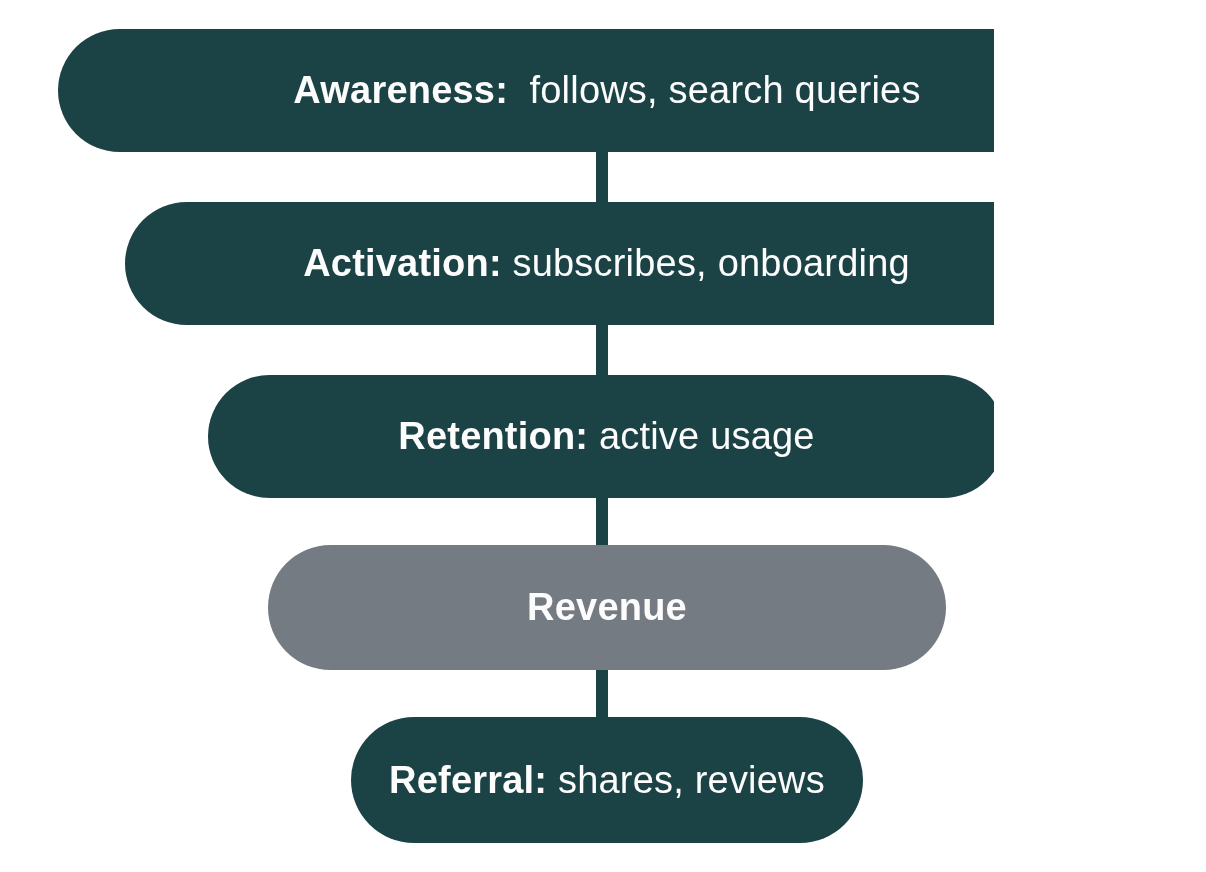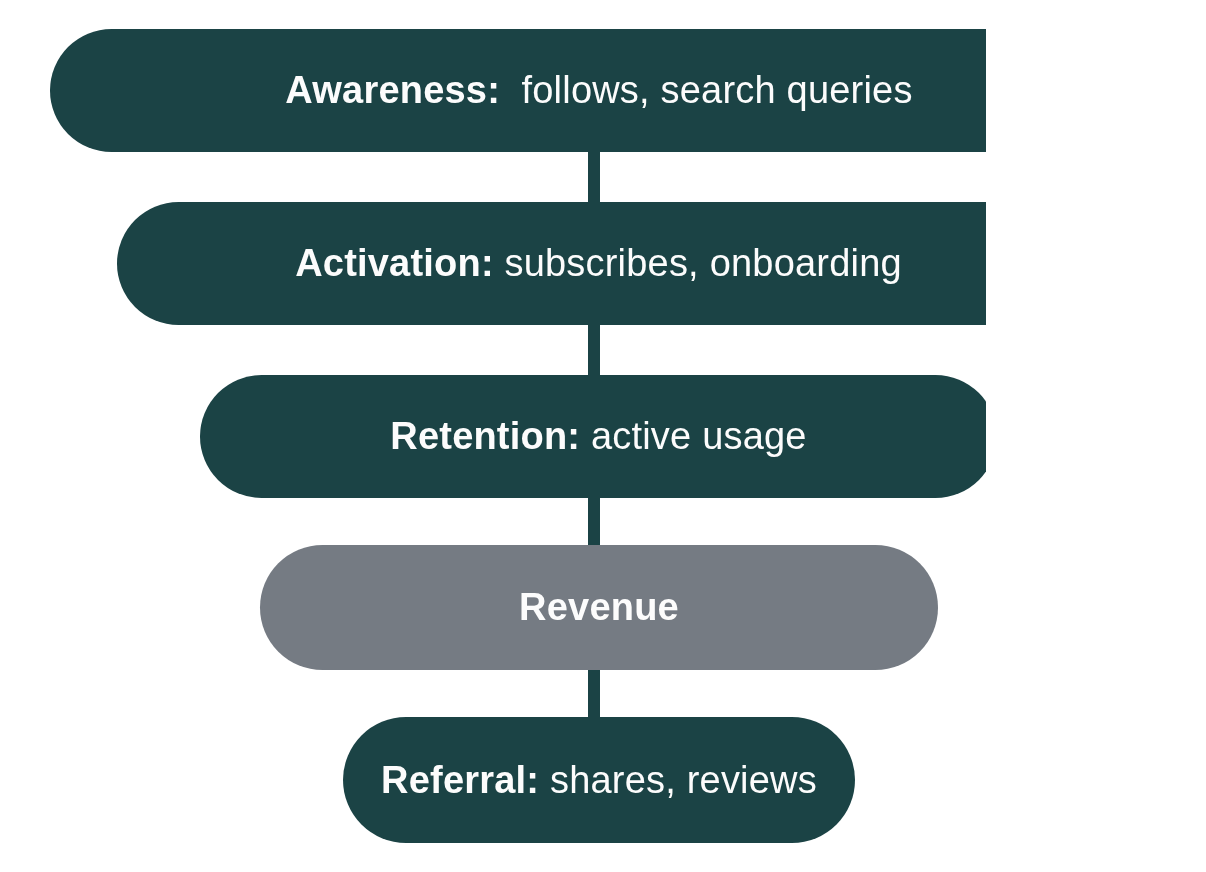--- a/index.html
+++ b/index.html
@@ -12,20 +12,21 @@
   html, body {
     background: var(--canvas-bg);
     font-family: "Liberation Sans", sans-serif;
   }
   .canvas {
     position: relative;
     width: 986px;
     height: 872px;
     background: var(--canvas-bg);
     overflow: hidden;
+    margin-left: 8px;
   }
   
   .spine {
     position: absolute;
     left: 588px;
     top: 90px;
     width: 12px;
     height: 690px;
     background: var(--stage-teal);
     z-index: 0;

